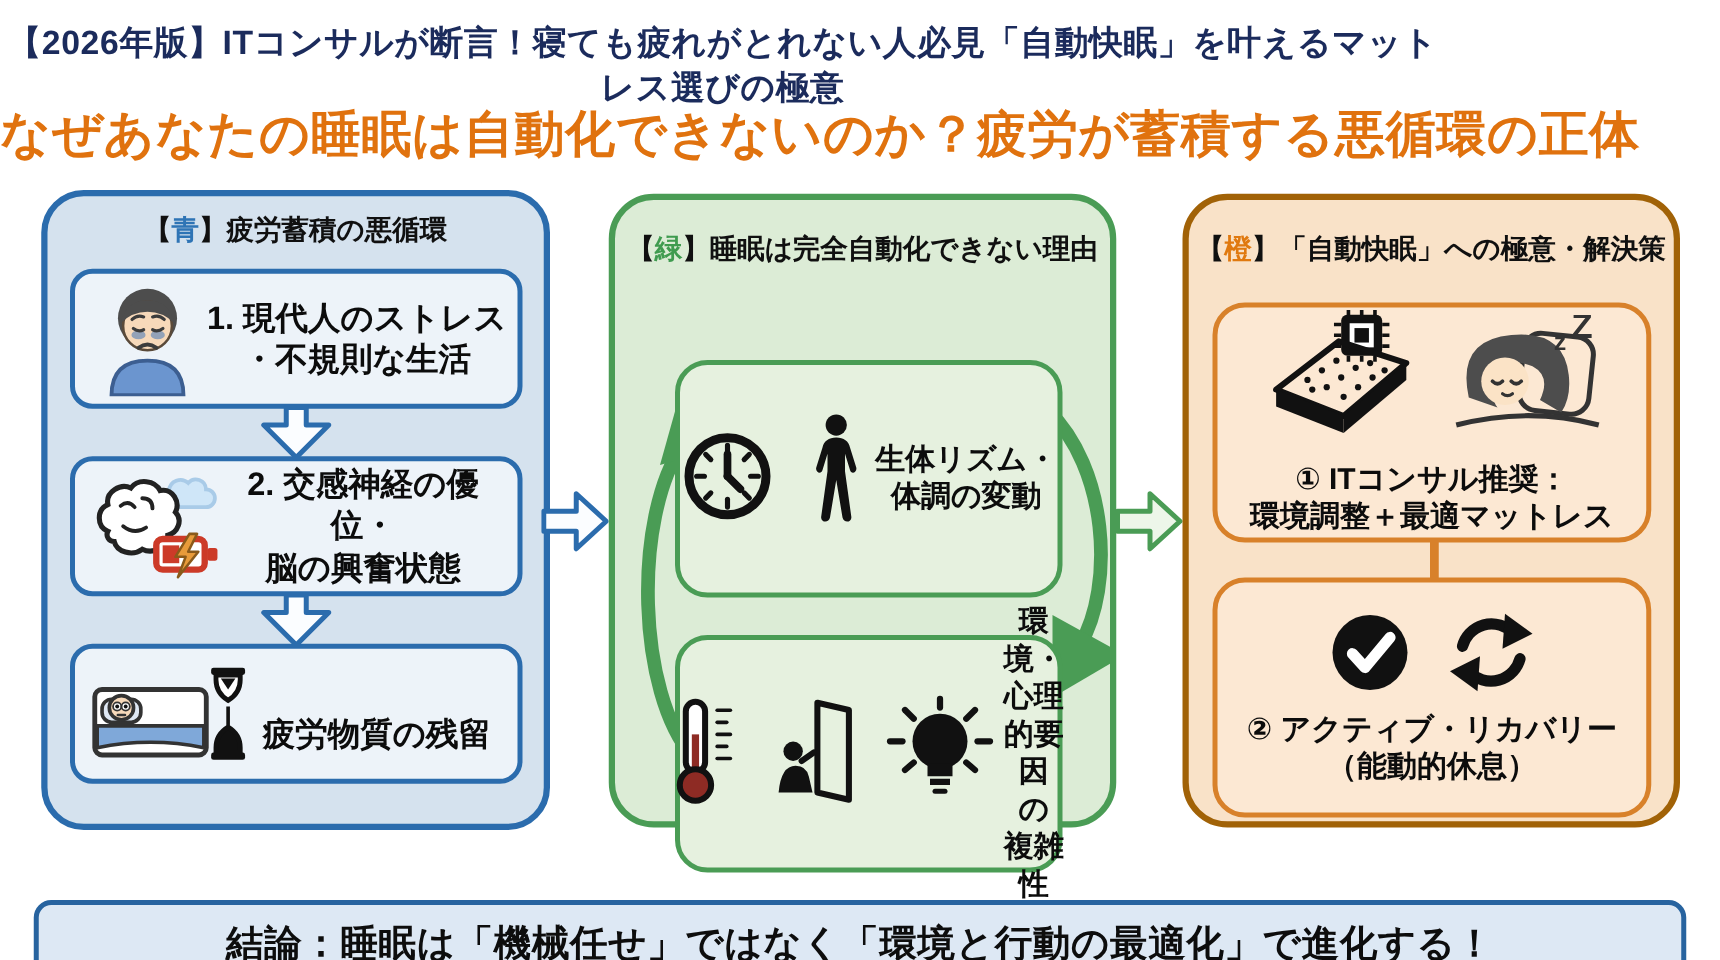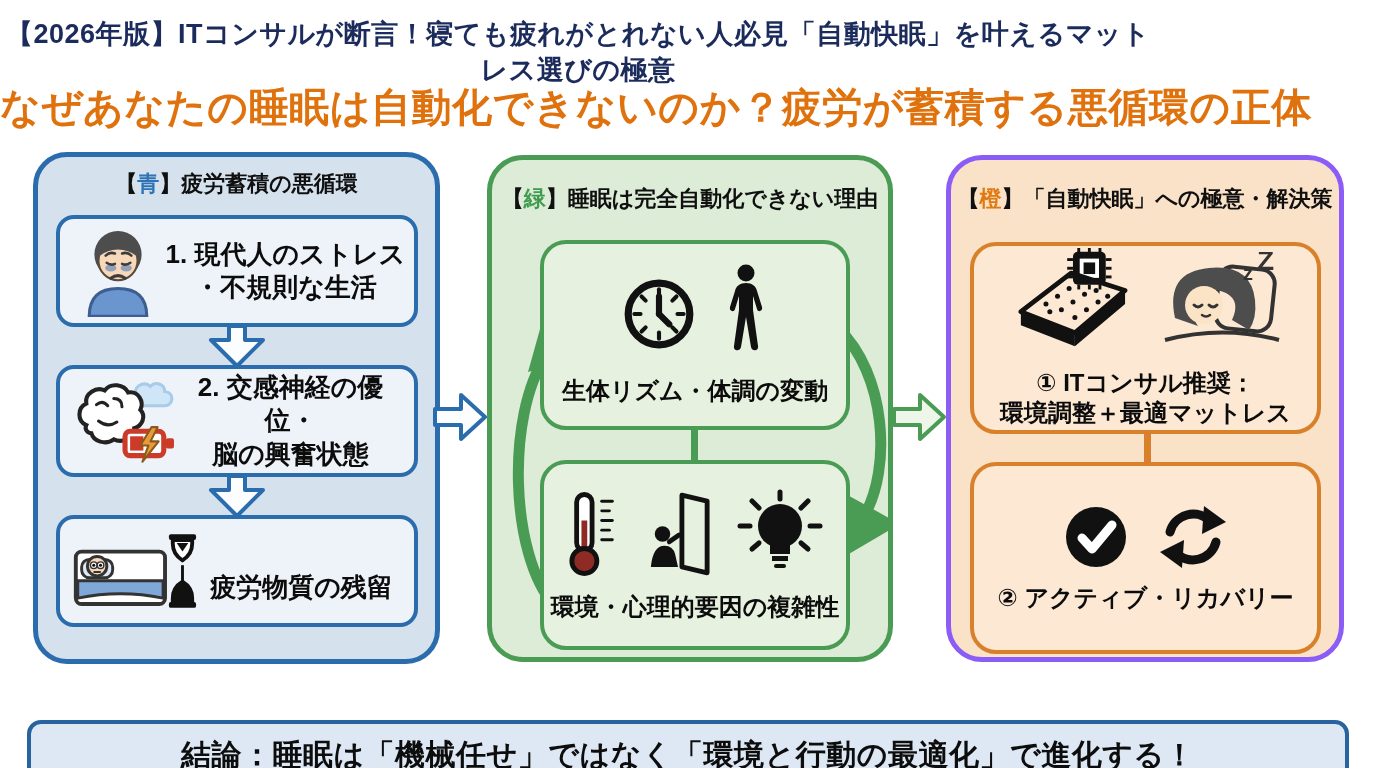--- a/index.html
+++ b/index.html
@@ -31,29 +31,29 @@
   .arrow-blue{left:433px;top:392px;}
   .arrow-green{left:891px;top:392px;}
 
   
   .panel-green{left:487px;top:155px;width:406px;height:507px;background:#dcecd6;
     border:5px solid #4a9c55;border-radius:36px;}
   .panel-green .panel-title{position:absolute;top:24px;left:0;width:100%;}
   .cycle-svg{position:absolute;left:0;top:0;width:396px;height:497px;pointer-events:none;}
   .gbox{position:absolute;left:48px;width:310px;height:190px;background:#e6f1df;
     border:4px solid #4a9c55;border-radius:26px;box-sizing:border-box;
-    display:flex;flex-direction:column;align-items:center;justify-content:center;gap:8px;}
+    display:flex;align-items:center;justify-content:center;gap:8px;margin-top:48px;}
   .gbox1{top:80px;} .gbox2{top:300px;}
   .gconnector{position:absolute;left:199px;top:266px;width:7px;height:38px;background:#4a9c55;}
   .icrow{display:flex;align-items:center;justify-content:center;gap:26px;}
   .gcaption,.ocaption{font-size:24px;color:#0c0c0c;text-align:center;line-height:1.25;}
 
   
   .panel-orange{left:946px;top:155px;width:398px;height:507px;background:#f9e2c8;
-    border:5px solid #8b5cf6;border-radius:36px;}
+    border:5px solid #a16207;border-radius:36px;}
   .panel-orange .panel-title{position:absolute;top:24px;left:0;width:100%;}
   .obox{position:absolute;left:19px;width:351px;background:#fce8d3;
     border:4px solid #d8812a;border-radius:26px;box-sizing:border-box;
     display:flex;flex-direction:column;align-items:center;justify-content:center;gap:8px;}
   .obox1{top:82px;height:192px;} .obox2{top:302px;height:192px;}
   .oconnector{position:absolute;left:193px;top:268px;width:7px;height:40px;background:#d8812a;}
 
   .conclusion{position:absolute;left:27px;top:684px;width:1322px;height:71px;background:#dde8f4;
     border:4px solid #27639f;border-radius:14px;box-sizing:border-box;
     display:flex;align-items:center;justify-content:center;
@@ -313,19 +313,19 @@
         </span>
         <span>
           <svg width="74" height="66" viewBox="0 0 74 66">
             <path d="M14 28 a24 24 0 0 1 40 -11" stroke="#111" stroke-width="9" fill="none" stroke-linecap="round"></path>
             <polygon points="48,2 70,18 46,30" fill="#111"></polygon>
             <path d="M60 38 a24 24 0 0 1 -40 11" stroke="#111" stroke-width="9" fill="none" stroke-linecap="round"></path>
             <polygon points="26,64 4,48 28,36" fill="#111"></polygon>
           </svg>
         </span>
       </div>
-      <div class="ocaption"><span>② アクティブ・リカバリー</span><br></div>
+      <div class="ocaption"><span>② アクティブ・リカバリー</span><br><span>（能動的休息）</span></div>
     </div>
   </section>
 
   <div class="conclusion">結論：睡眠は「機械任せ」ではなく「環境と行動の最適化」で進化する！</div>
 
 </div>
 
 </body></html>

